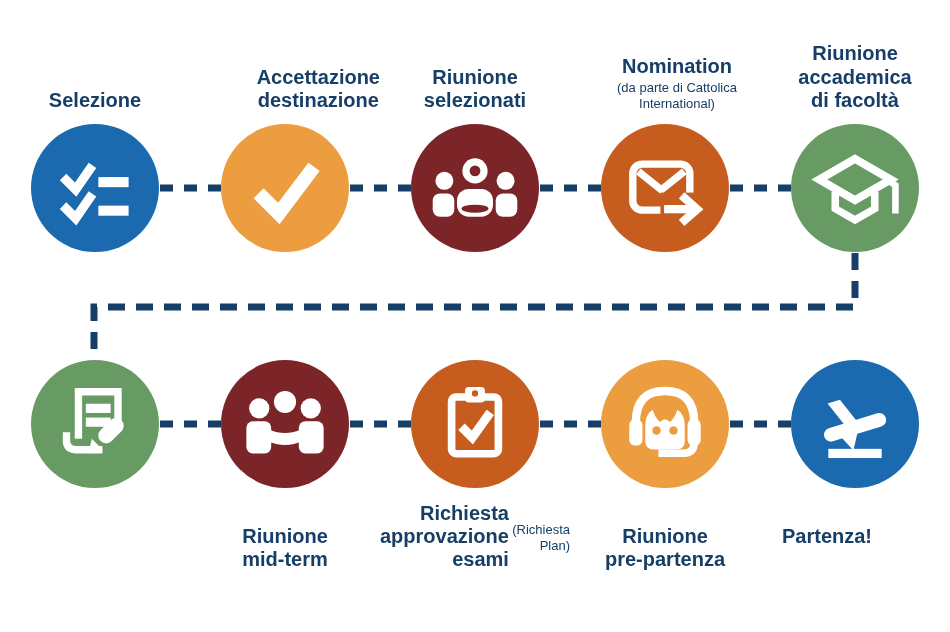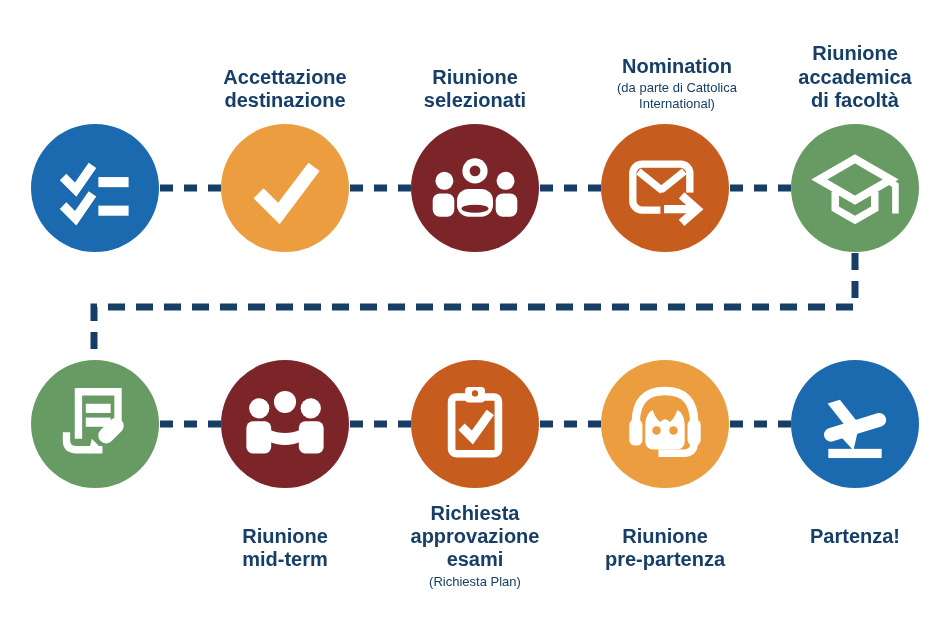--- a/index.html
+++ b/index.html
@@ -38,21 +38,24 @@
       <line x1="540" y1="188" x2="601" y2="188" stroke-dasharray="13 11"></line>
       <line x1="730" y1="188" x2="791" y2="188" stroke-dasharray="13 11"></line>
       <path d="M855 253 V307 H94 V359" stroke-dasharray="17 11"></path>
       <line x1="160" y1="424" x2="221" y2="424" stroke-dasharray="13 11"></line>
       <line x1="350" y1="424" x2="411" y2="424" stroke-dasharray="13 11"></line>
       <line x1="540" y1="424" x2="601" y2="424" stroke-dasharray="13 11"></line>
       <line x1="730" y1="424" x2="791" y2="424" stroke-dasharray="13 11"></line>
     </g>
   </svg>
 
-  <div class="lbl lbl-top" style="left:190px;">
+  <div class="lbl lbl-top" style="left:0px;">
+    <span>Selezione</span>
+  </div>
+  <div class="lbl lbl-top" style="left:190px;align-items:flex-end;">
     <span>Accettazione
 destinazione</span>
   </div>
   <div class="lbl lbl-top" style="left:380px;">
     <span>Riunione
 selezionati</span>
   </div>
   <div class="lbl lbl-top" style="left:582px;">
     <span>Nomination</span>
     <span class="sub">(da parte di Cattolica
@@ -167,27 +170,27 @@
         <polygon points="28,20 42,20 53,48 39,48"></polygon>
         <polygon points="30,56 52,56 40,77"></polygon>
       </g>
     </svg>
   </div>
 
   <div class="lbl lbl-bottom" style="left:190px;">
     <span>Riunione
 mid-term</span>
   </div>
-  <div class="lbl lbl-bottom" style="left:380px; display:flex; flex-direction:column; align-items:center;">
+  <div class="lbl lbl-bottom" style="left:380px; display:flex; flex-direction:row; align-items:center;text-align:right;">
     <span>Richiesta
 approvazione
 esami</span>
     <span class="sub">(Richiesta Plan)</span>
   </div>
   <div class="lbl lbl-bottom" style="left:570px;">
     <span>Riunione
 pre-partenza</span>
   </div>
-  <div class="lbl lbl-bottom" style="left:760px;">
+  <div class="lbl lbl-bottom" style="left:732px;">
     <span>Partenza!</span>
   </div>
 
 </div>
 
 </body></html>

